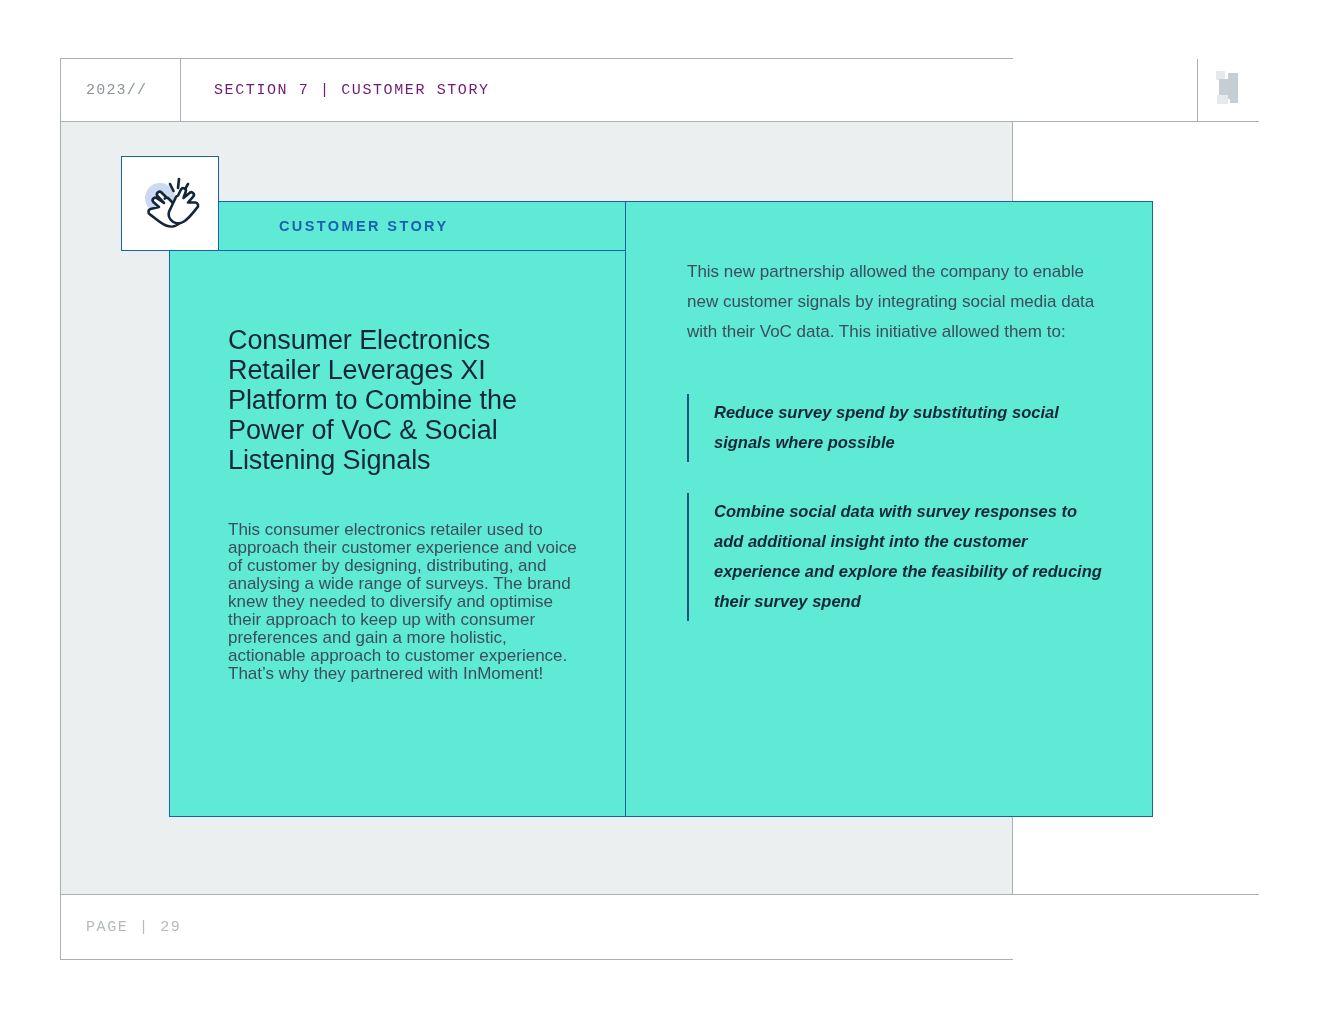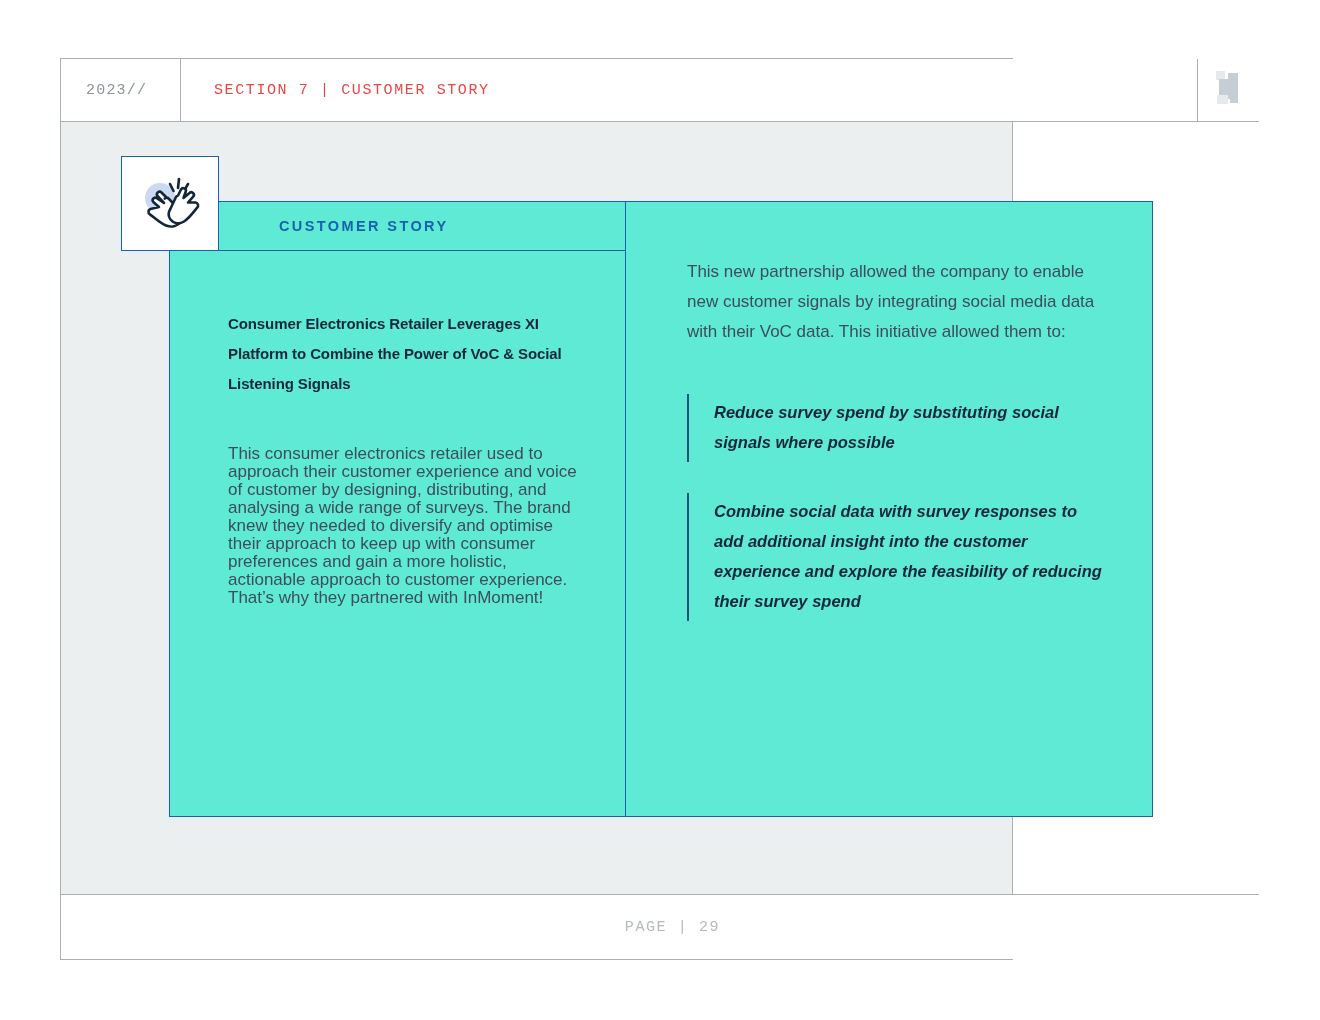--- a/index.html
+++ b/index.html
@@ -57,21 +57,21 @@
     flex: 1;
     display: flex;
     align-items: center;
     padding-left: 33px;
     box-sizing: border-box;
   }
   .header-section span {
     font-family: "Liberation Mono", "DejaVu Sans Mono", monospace;
     font-size: 15px;
     letter-spacing: 1.6px;
-    color: #ef4444;
+    color: #701a75;
   }
   .header-logo-cell {
     width: 62px;
     border-left: 1px solid #a8b0b3;
     display: flex;
     align-items: center;
     justify-content: center;
     box-sizing: border-box;
   }
 
@@ -81,21 +81,20 @@
     left: 0;
     bottom: 0;
     width: 1198px;
     height: 65px;
     background: #ffffff;
     border-top: 1px solid #a8b0b3;
     box-sizing: border-box;
     display: flex;
     align-items: center;
     padding-left: 25px;
-    justify-content: center;
   }
   .page-footer span {
     font-family: "Liberation Mono", "DejaVu Sans Mono", monospace;
     font-size: 15px;
     letter-spacing: 1.6px;
     color: #b4babc;
   }
 
   
   .story-card {
@@ -135,25 +134,25 @@
     font-size: 14.5px;
     font-weight: bold;
     letter-spacing: 2.4px;
     color: #1862ad;
   }
 
   .left-body {
     padding: 58px 46px 0 58px;
   }
   .story-title {
-    font-size: 15px;
-    font-weight: bold;
+    font-size: 27px;
+    font-weight: normal;
     line-height: 30px;
     color: #14273a;
-    margin: 0 0 46px 0;
+    margin: 16px 0 46px 0;
     letter-spacing: -0.1px;
   }
   .story-paragraph {
     font-size: 17px;
     line-height: 18px;
     color: #3d4d5c;
     margin: 0;
   }
 
   

